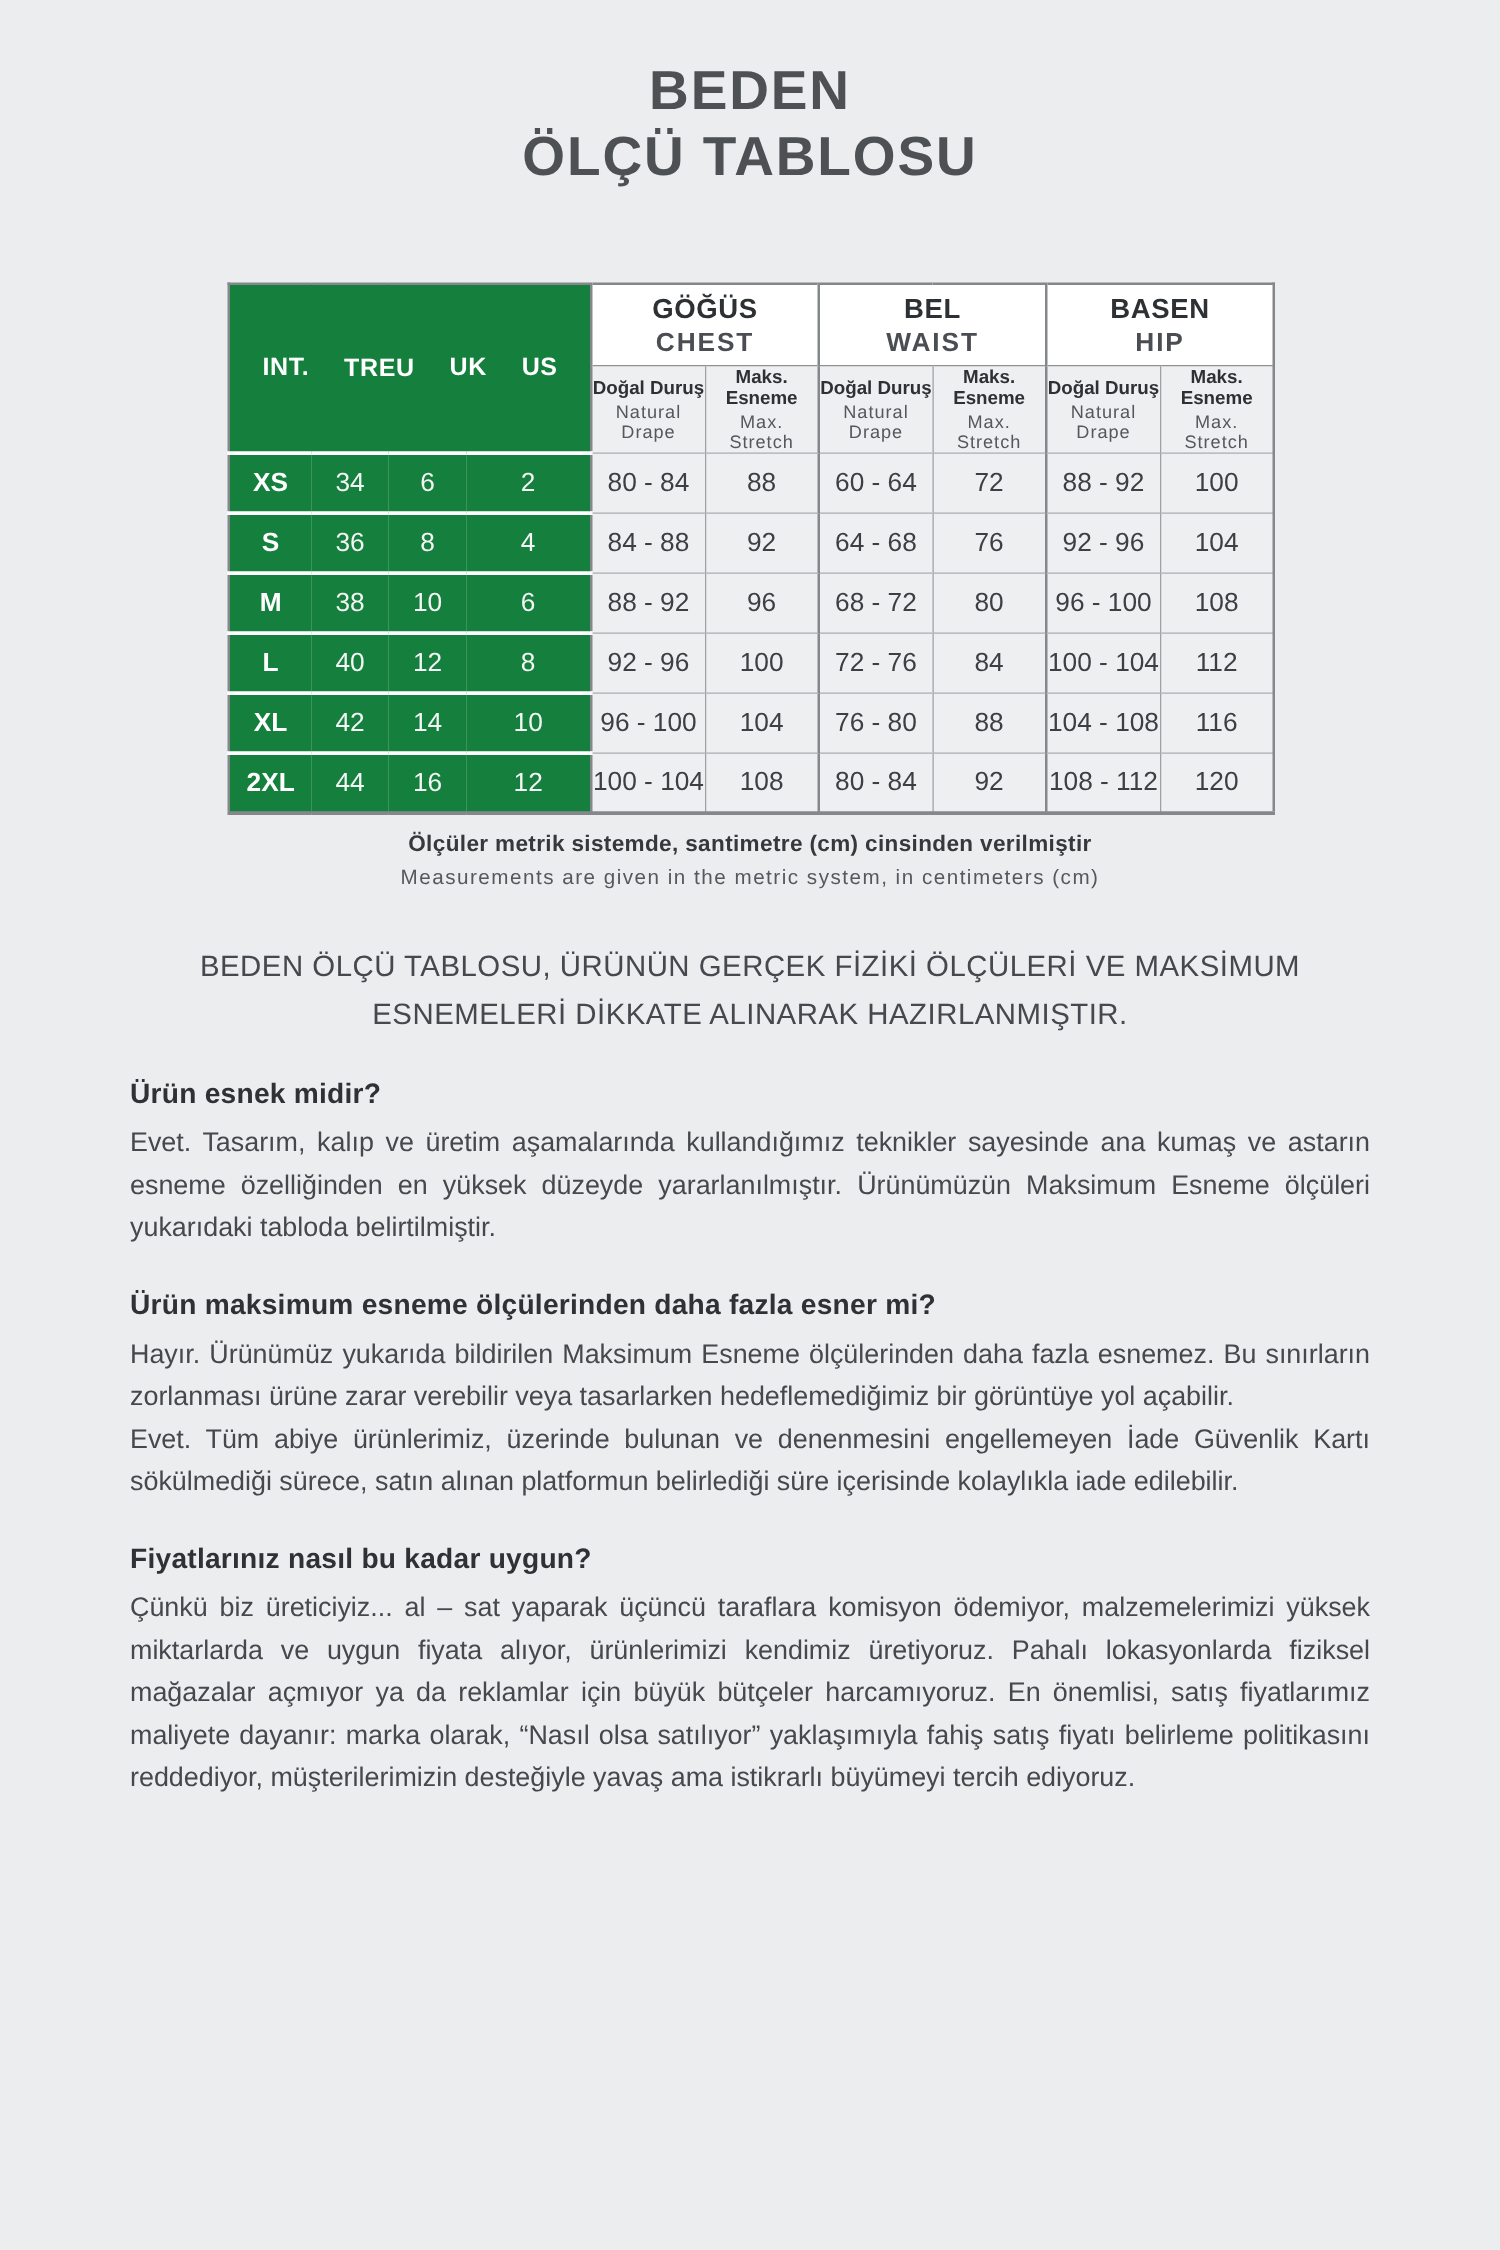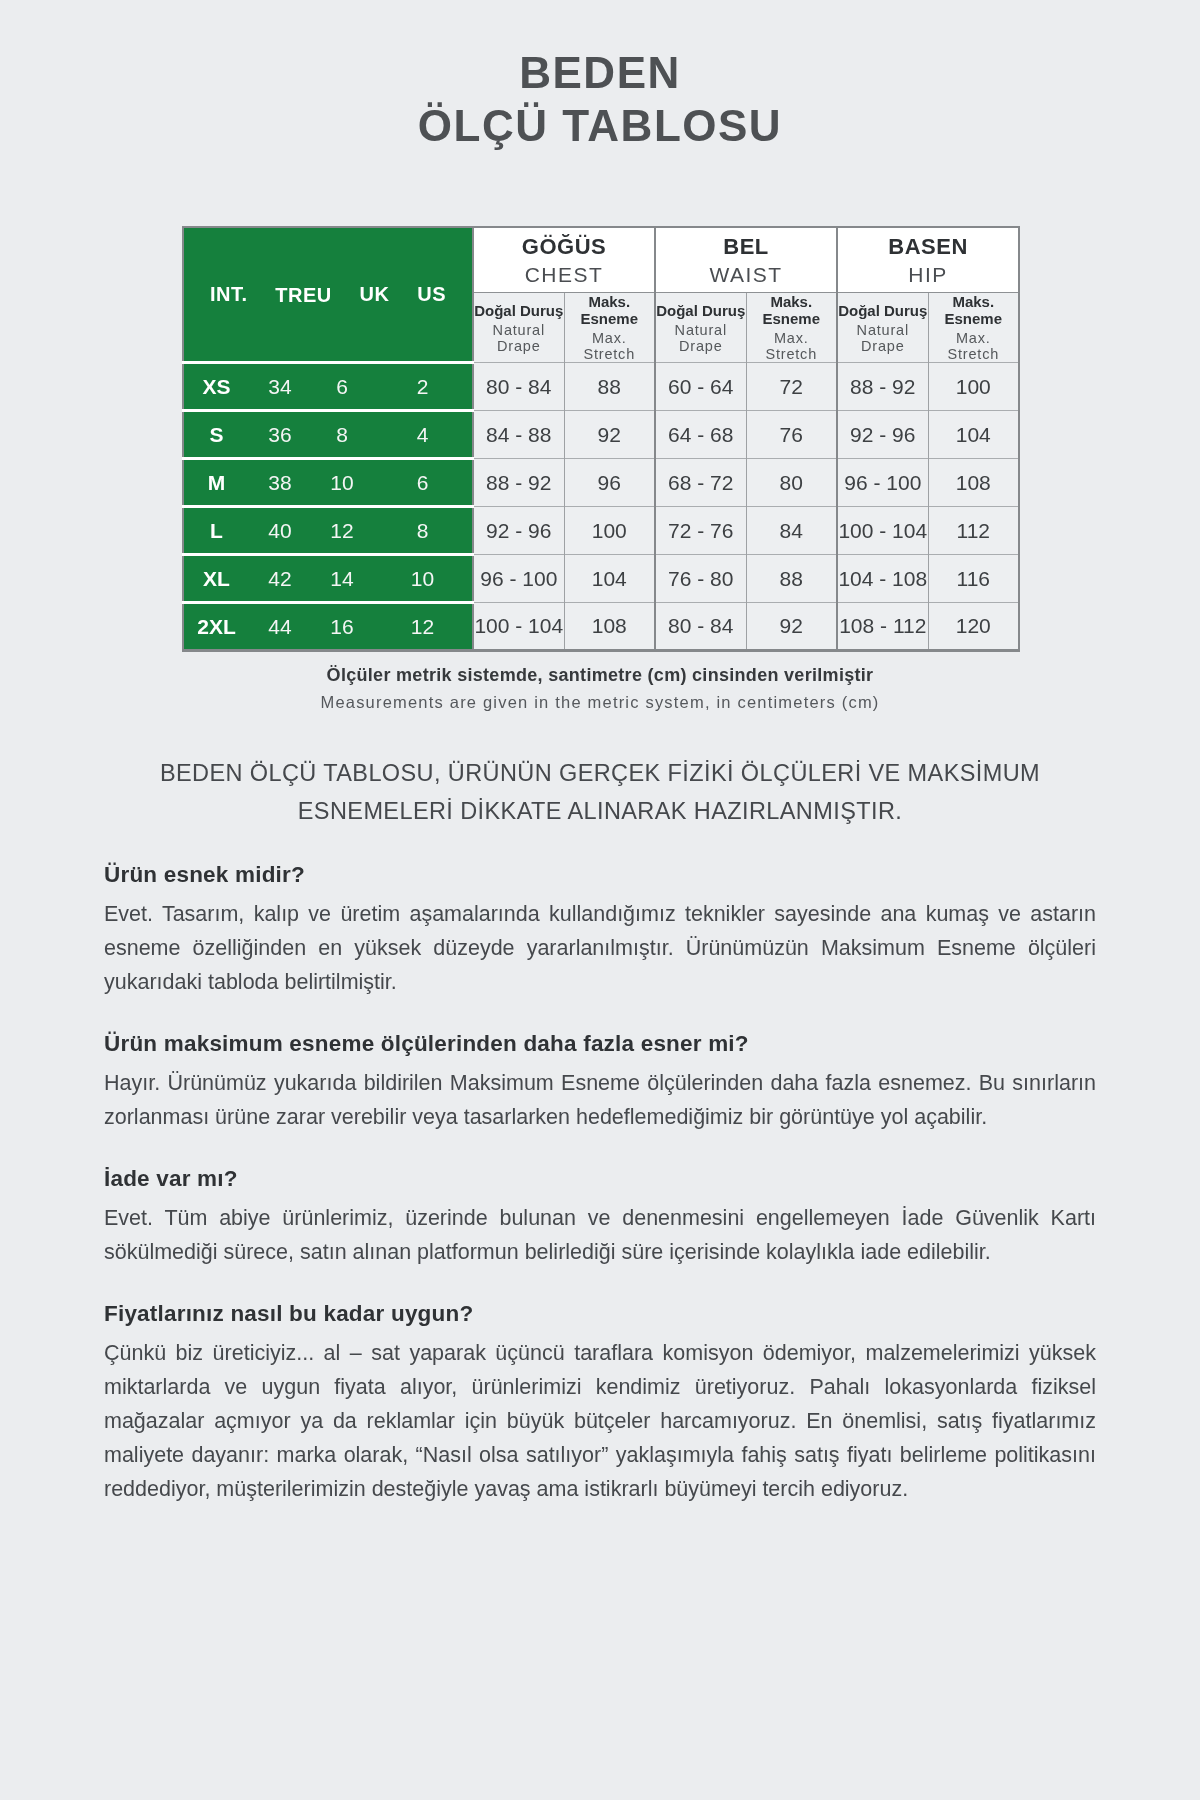--- a/index.html
+++ b/index.html
@@ -65,21 +65,21 @@
     display:flex;align-items:center;justify-content:space-around;
     padding:0 12px;color:#fff;
   }
   .corner-flex .lbl{font-weight:bold;font-size:20px;letter-spacing:0.5px;}
   .corner-flex .stack{display:flex;line-height:26px;}
 
   
   th.group{height:64px;background:#ffffff;}
   th.group{border-left:2px solid #85888b;}
   .grp-tr{font-weight:bold;font-size:22px;color:#2e3134;letter-spacing:0.5px;}
-  .grp-en{font-size:21px;font-weight:normal;color:#4a4d51;letter-spacing:1.5px;margin-top:3px;}
+  .grp-en{font-size:21px;font-weight:bold;color:#4a4d51;letter-spacing:1.5px;margin-top:3px;}
 
   
   th.sub{height:58px;background:#edeff1;border-top:1px solid #8e9194;}
   th.sub.gs{border-left:2px solid #85888b;}
   th.sub.in{border-left:1px solid #9ea1a4;}
   .sub-tr{font-weight:bold;font-size:15px;color:#2e3134;}
   .sub-en{font-size:14.5px;font-weight:normal;color:#55585b;letter-spacing:0.8px;margin-top:3px;}
 
   
   tbody tr{height:48px;}
@@ -284,21 +284,20 @@
       <div class="note-en">Measurements are given in the metric system, in centimeters (cm)</div>
     </div>
 
     <div class="statement">BEDEN ÖLÇÜ TABLOSU, ÜRÜNÜN GERÇEK FİZİKİ ÖLÇÜLERİ VE MAKSİMUM ESNEMELERİ DİKKATE ALINARAK HAZIRLANMIŞTIR.</div>
 
     <div class="faq">
       <h3>Ürün esnek midir?</h3>
       <p>Evet. Tasarım, kalıp ve üretim aşamalarında kullandığımız teknikler sayesinde ana kumaş ve astarın esneme özelliğinden en yüksek düzeyde yararlanılmıştır. Ürünümüzün Maksimum Esneme ölçüleri yukarıdaki tabloda belirtilmiştir.</p>
       <h3>Ürün maksimum esneme ölçülerinden daha fazla esner mi?</h3>
       <p>Hayır. Ürünümüz yukarıda bildirilen Maksimum Esneme ölçülerinden daha fazla esnemez. Bu sınırların zorlanması ürüne zarar verebilir veya tasarlarken hedeflemediğimiz bir görüntüye yol açabilir.</p>
-      <h3>İade var mı?</h3>
       <p>Evet. Tüm abiye ürünlerimiz, üzerinde bulunan ve denenmesini engellemeyen İade Güvenlik Kartı sökülmediği sürece, satın alınan platformun belirlediği süre içerisinde kolaylıkla iade edilebilir.</p>
       <h3>Fiyatlarınız nasıl bu kadar uygun?</h3>
       <p>Çünkü biz üreticiyiz... al – sat yaparak üçüncü taraflara komisyon ödemiyor, malzemelerimizi yüksek miktarlarda ve uygun fiyata alıyor, ürünlerimizi kendimiz üretiyoruz. Pahalı lokasyonlarda fiziksel mağazalar açmıyor ya da reklamlar için büyük bütçeler harcamıyoruz. En önemlisi, satış fiyatlarımız maliyete dayanır: marka olarak, “Nasıl olsa satılıyor” yaklaşımıyla fahiş satış fiyatı belirleme politikasını reddediyor, müşterilerimizin desteğiyle yavaş ama istikrarlı büyümeyi tercih ediyoruz.</p>
     </div>
 
 
   </div>
 </div>
 
 </body></html>

